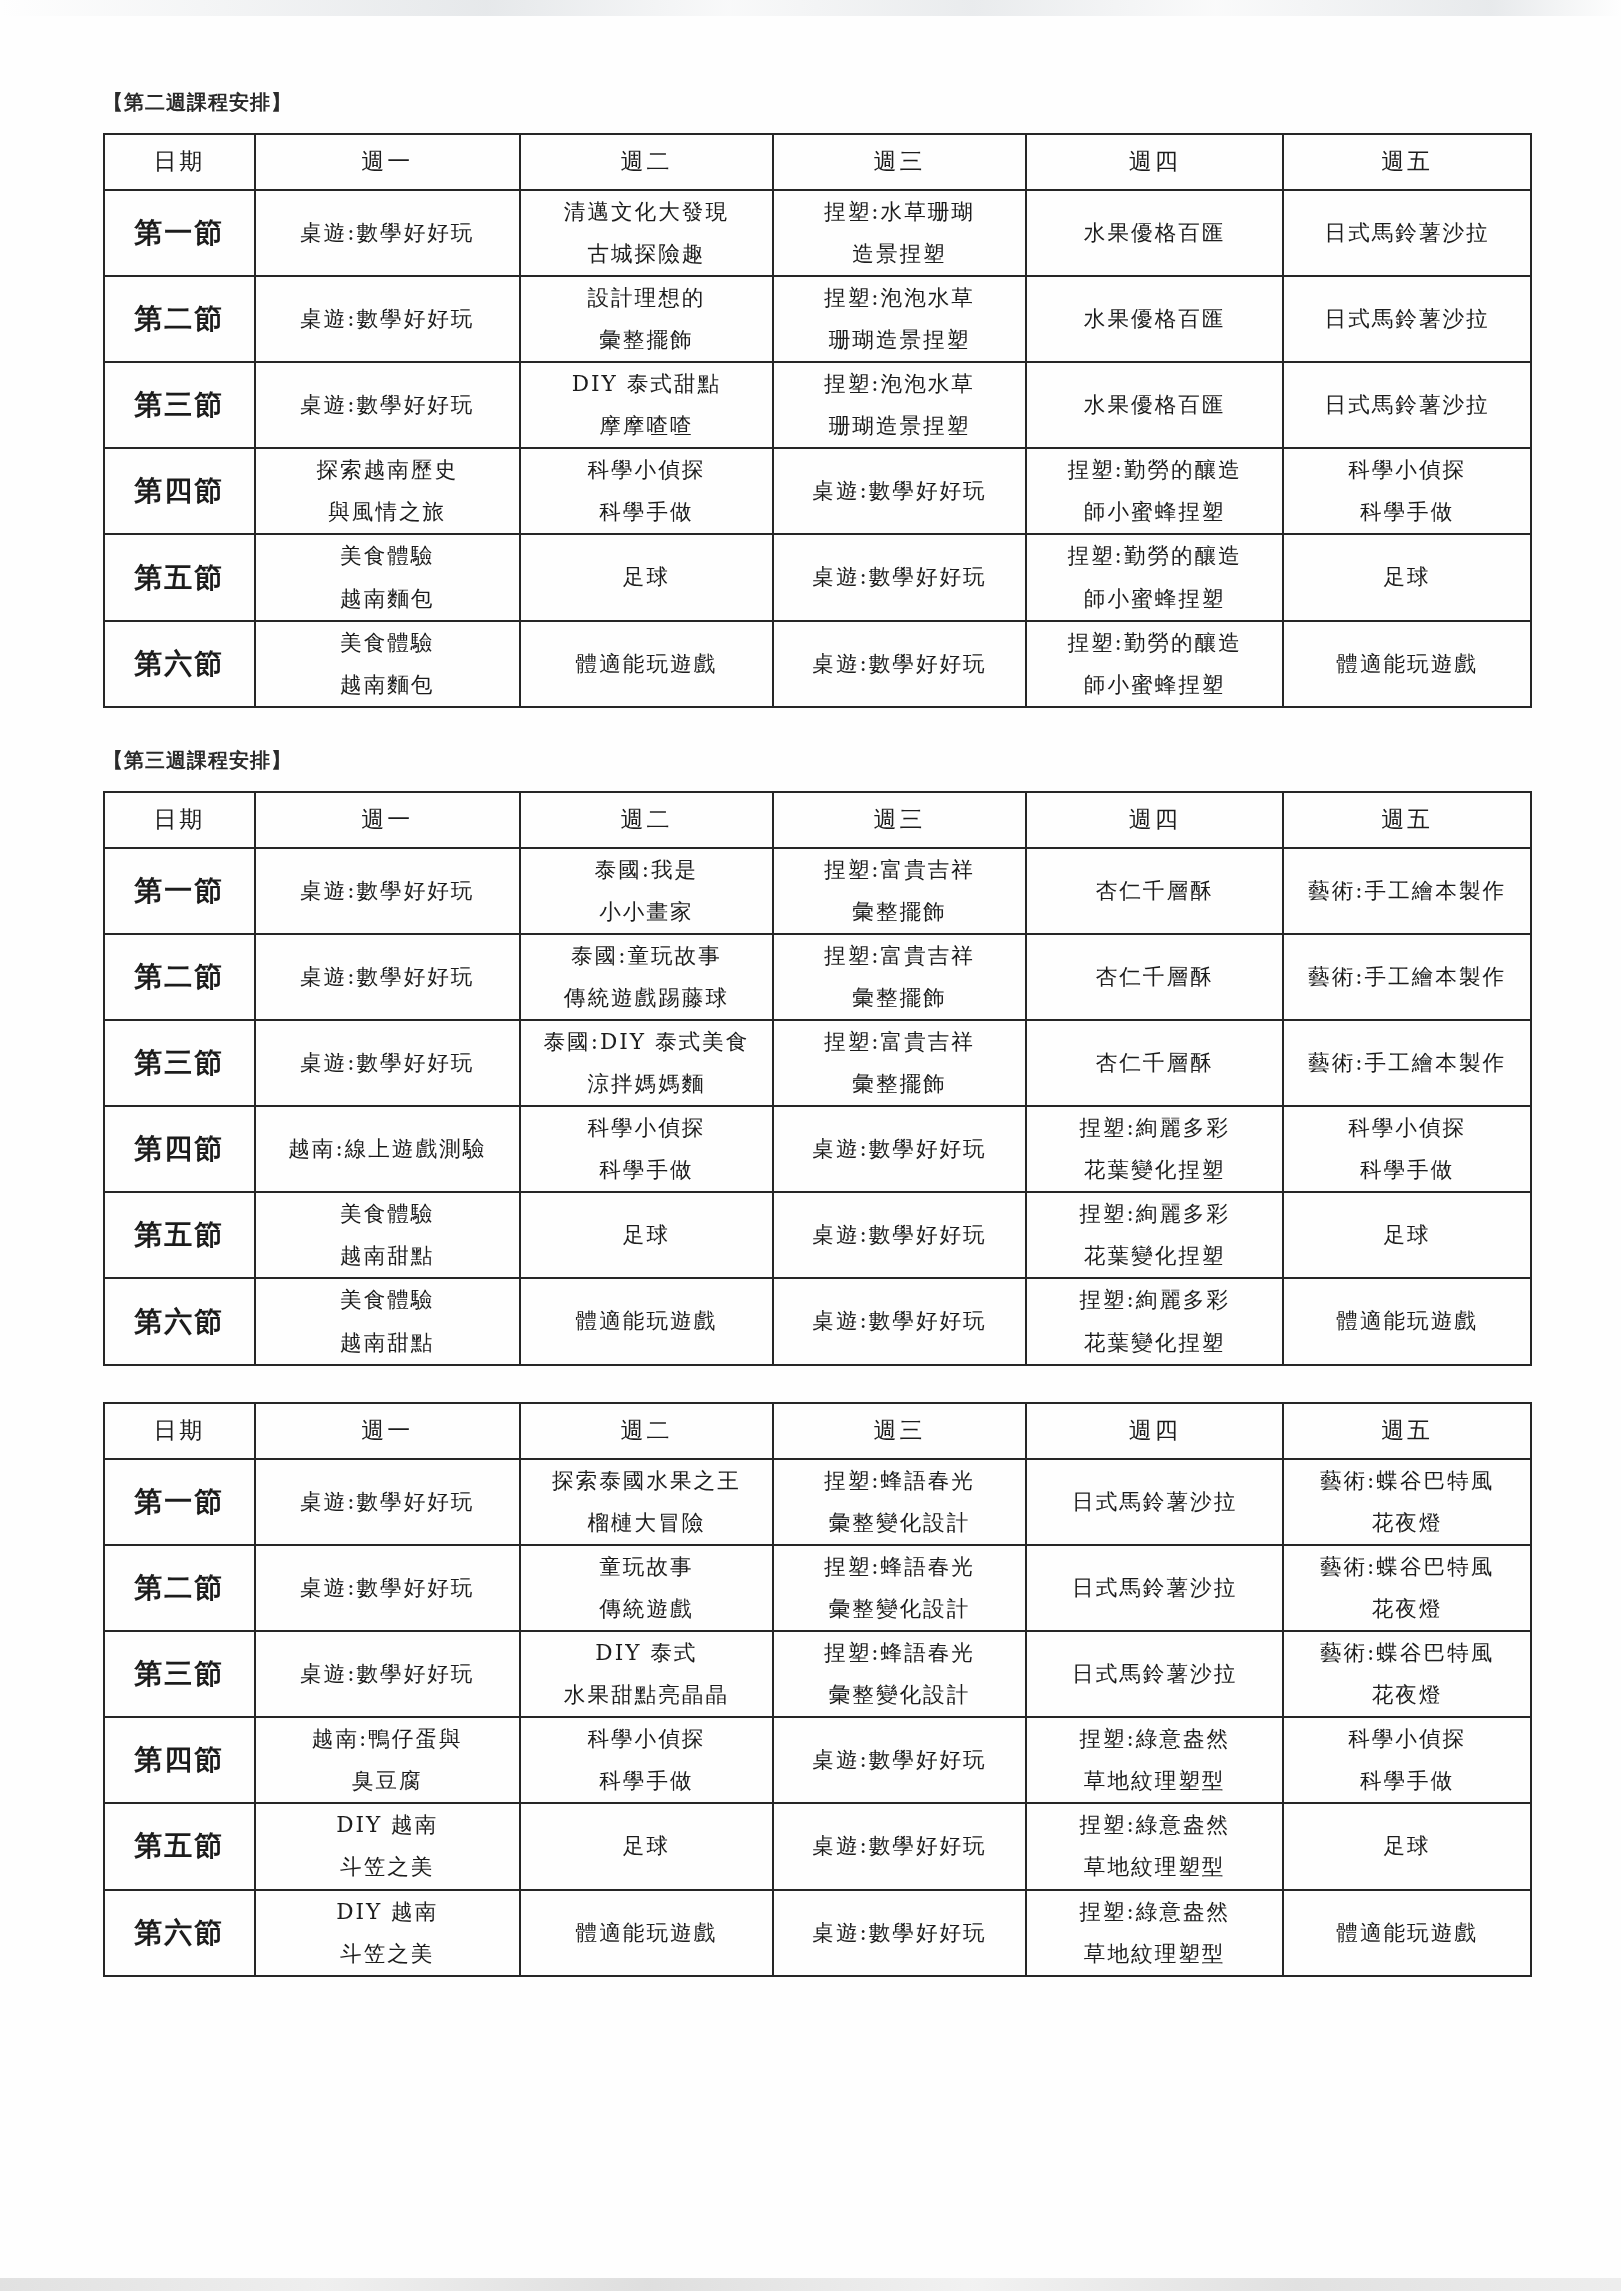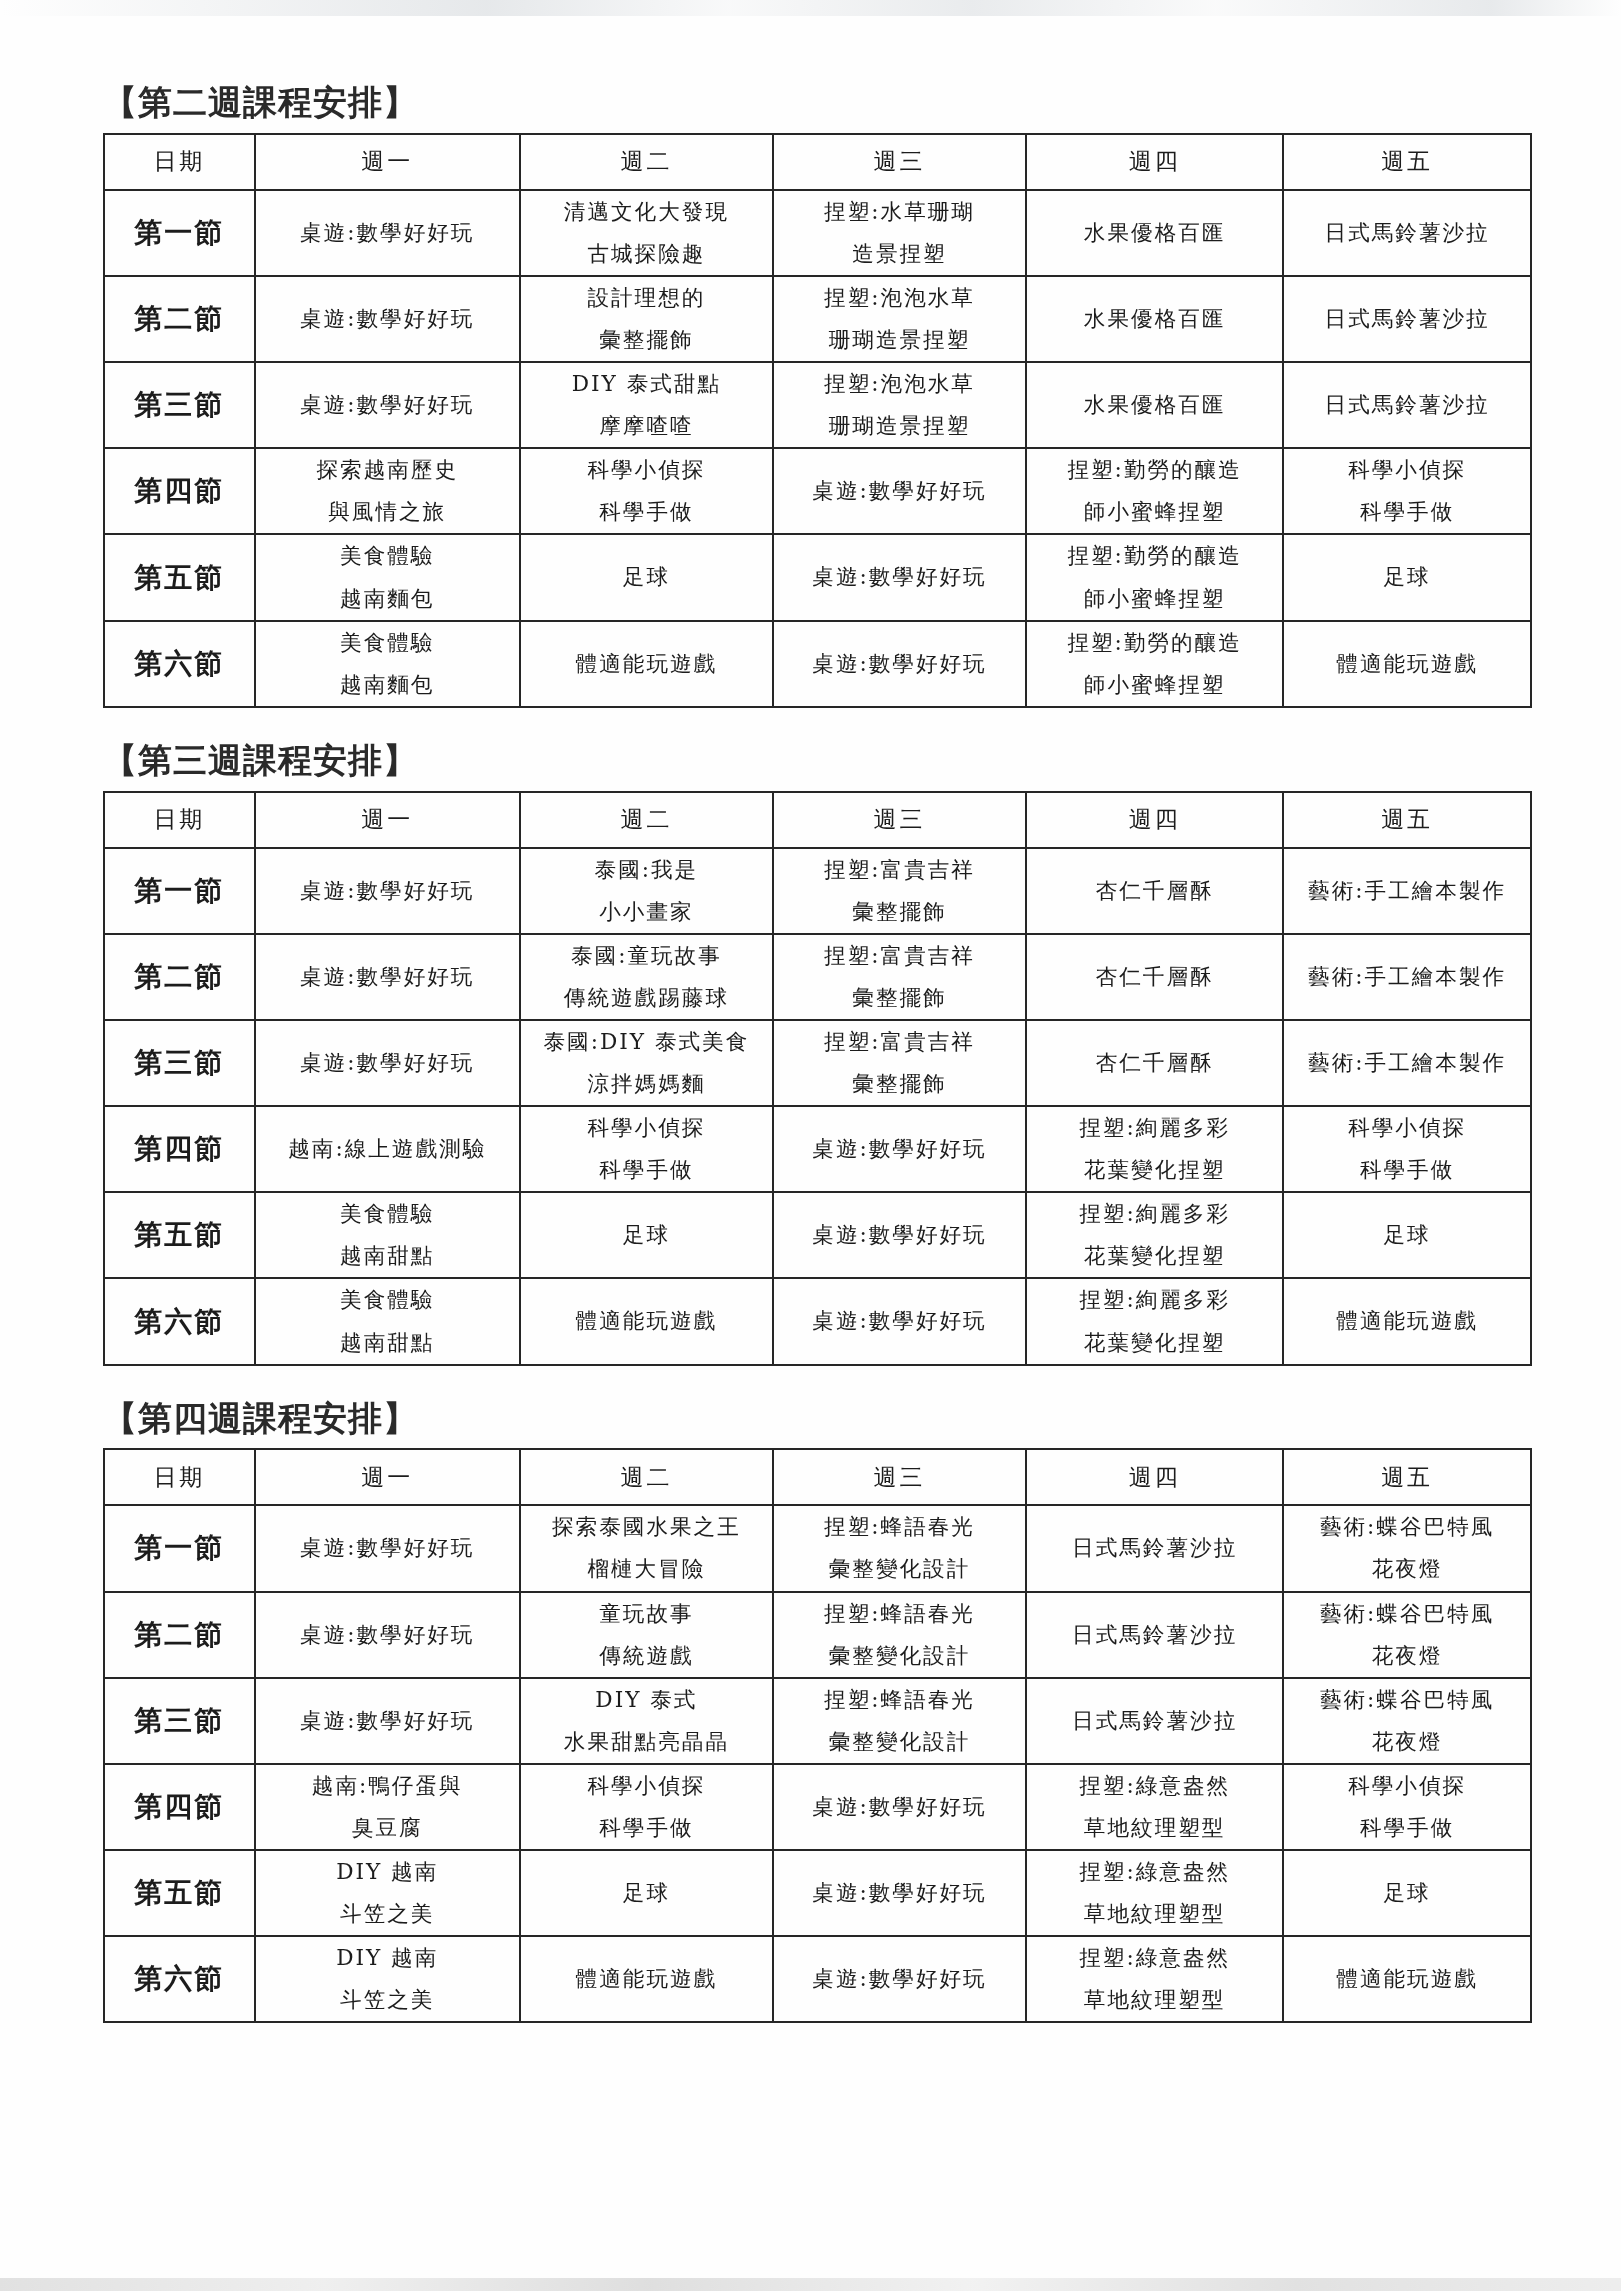--- a/index.html
+++ b/index.html
@@ -39,21 +39,21 @@
       rgba(150,150,150,0.28) 0%, rgba(170,170,170,0.18) 20%,
       rgba(150,150,150,0.3) 40%, rgba(170,170,170,0.15) 60%,
       rgba(150,150,150,0.28) 80%, rgba(170,170,170,0.2) 100%);
   }
   section.week {
     margin: 0 0 36px 103px;
     width: 1431px;
   }
   .section-title {
     margin: 0 0 13.7px 0;
-    font-size: 34px;
+    font-size: 20px;
     line-height: 33px;
     font-weight: 700;
     color: #2a2a2a;
     letter-spacing: 1px;
   }
   table.schedule {
     border-collapse: collapse;
     table-layout: fixed;
     width: 1429px;
     border: 2.9px solid #1f1f1f;
@@ -253,21 +253,20 @@
             <td>桌遊:數學好好玩</td>
             <td>捏塑:絢麗多彩
 花葉變化捏塑</td>
             <td>體適能玩遊戲</td>
           </tr>
         </tbody>
       </table>
   </section>
 
   <section class="week">
-    <h2 class="section-title">【第四週課程安排】</h2>
     <table class="schedule">
         <thead>
           <tr>
             <th>日期</th>
             <th>週一</th>
             <th>週二</th>
             <th>週三</th>
             <th>週四</th>
             <th>週五</th>
           </tr>

